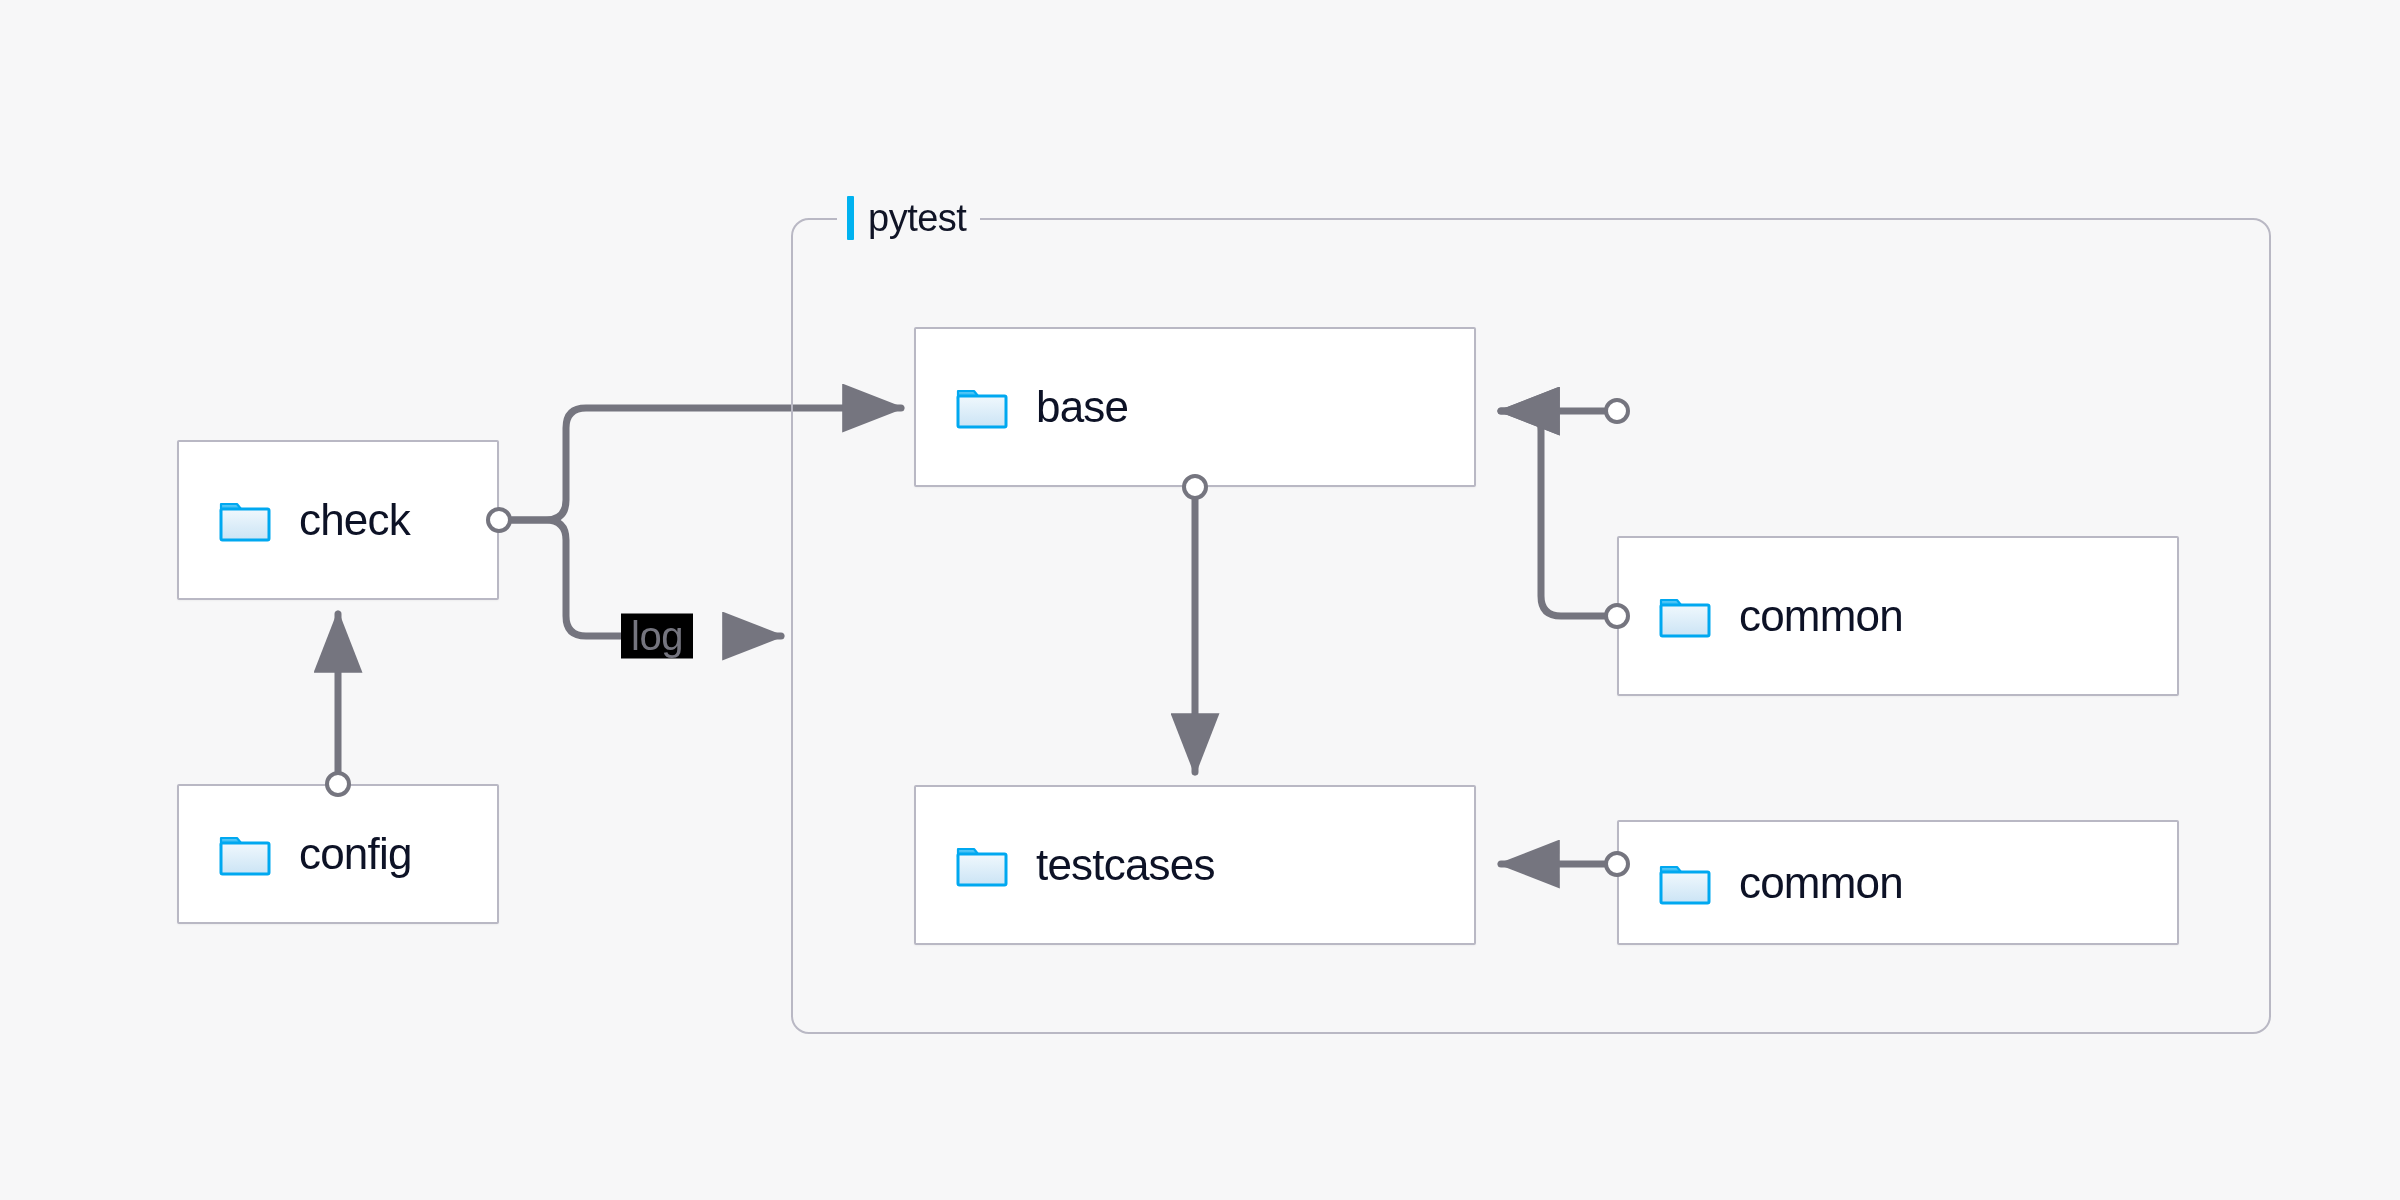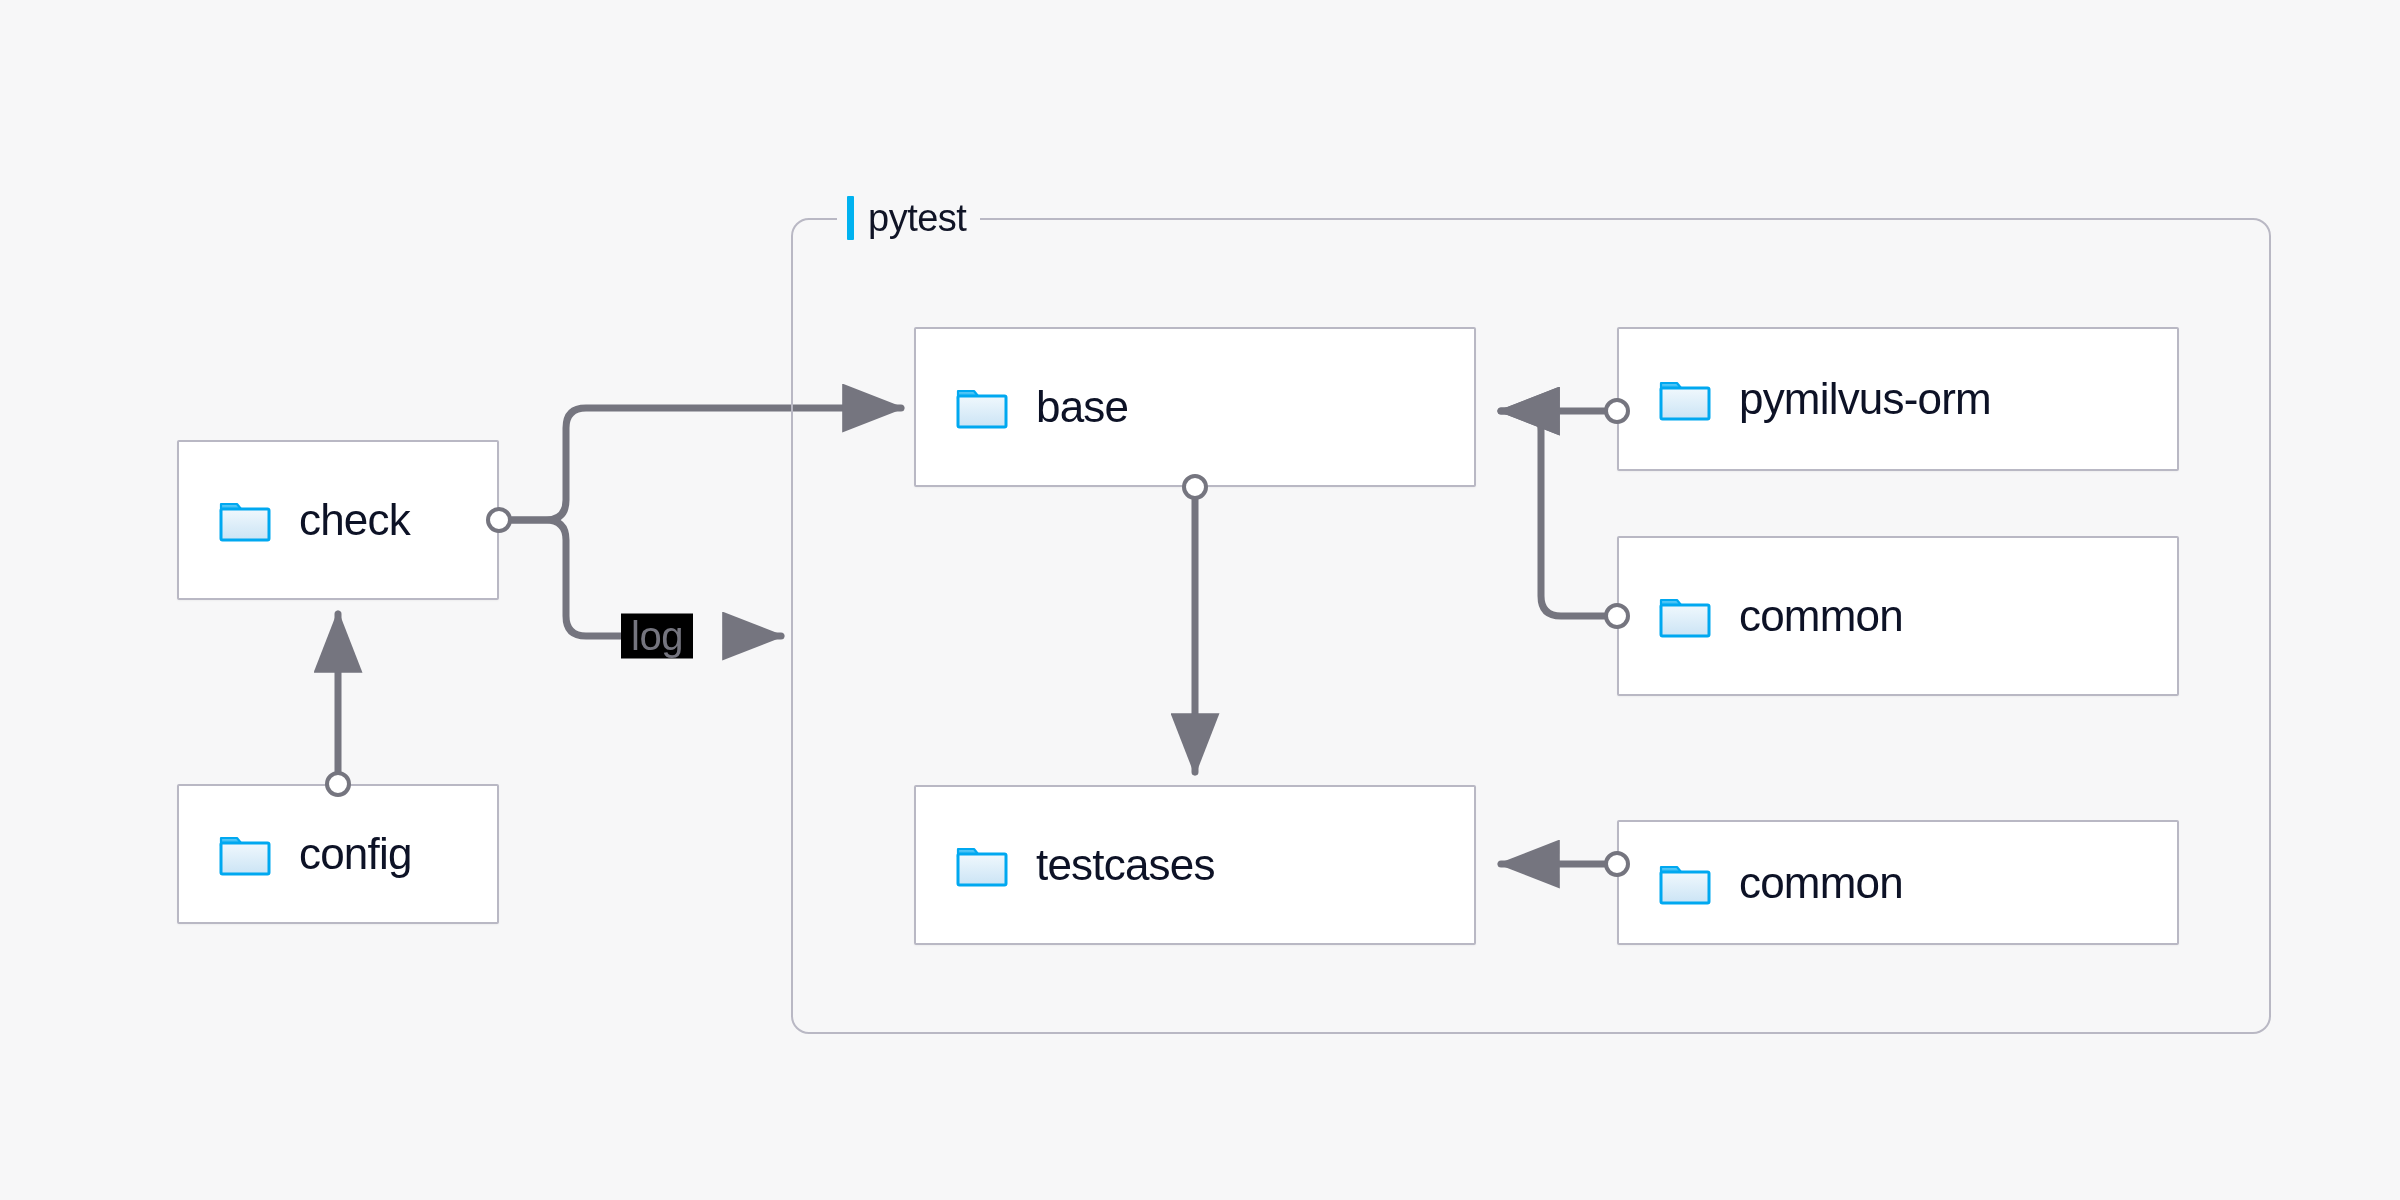--- a/index.html
+++ b/index.html
@@ -192,27 +192,20 @@
       </svg>
       <span class="node-label">base</span>
     </div>
     <div class="node" style="left: 893px; top: 785px; width: 562px; height: 160px;">
       <svg class="folder-icon" viewBox="0 0 56 48">
         <path d="M4,8 L20,8 L24,13 L22,13 L22,16 L4,16 Z" fill="url(#folderTabGradL)" stroke="#00a8f0" stroke-width="2.2" stroke-linejoin="round"></path>
         <rect x="4" y="13" width="48" height="31" rx="1.5" fill="url(#folderGradL)" stroke="#00a8f0" stroke-width="3"></rect>
       </svg>
       <span class="node-label">testcases</span>
     </div>
-    <div class="node" style="left: 1596px; top: 327px; width: 562px; height: 144px;">
-      <svg class="folder-icon" viewBox="0 0 56 48">
-        <path d="M4,8 L20,8 L24,13 L22,13 L22,16 L4,16 Z" fill="url(#folderTabGradL)" stroke="#00a8f0" stroke-width="2.2" stroke-linejoin="round"></path>
-        <rect x="4" y="13" width="48" height="31" rx="1.5" fill="url(#folderGradL)" stroke="#00a8f0" stroke-width="3"></rect>
-      </svg>
-      <span class="node-label">pymilvus-orm</span>
-    </div>
     <div class="node" style="left: 1596px; top: 536px; width: 562px; height: 160px;">
       <svg class="folder-icon" viewBox="0 0 56 48">
         <path d="M4,8 L20,8 L24,13 L22,13 L22,16 L4,16 Z" fill="url(#folderTabGradL)" stroke="#00a8f0" stroke-width="2.2" stroke-linejoin="round"></path>
         <rect x="4" y="13" width="48" height="31" rx="1.5" fill="url(#folderGradL)" stroke="#00a8f0" stroke-width="3"></rect>
       </svg>
       <span class="node-label">common</span>
     </div>
     <div class="node" style="left: 1596px; top: 820px; width: 562px; height: 125px;">
       <svg class="folder-icon" viewBox="0 0 56 48">
         <path d="M4,8 L20,8 L24,13 L22,13 L22,16 L4,16 Z" fill="url(#folderTabGradL)" stroke="#00a8f0" stroke-width="2.2" stroke-linejoin="round"></path>

